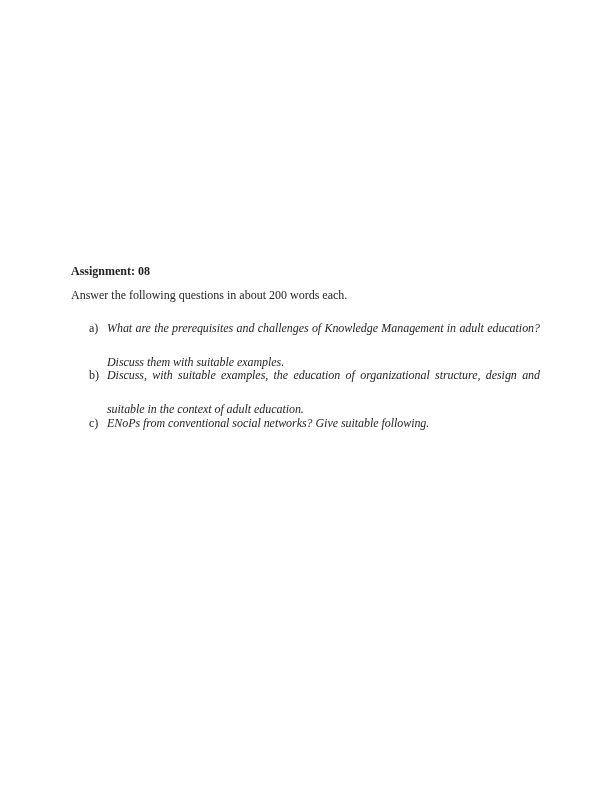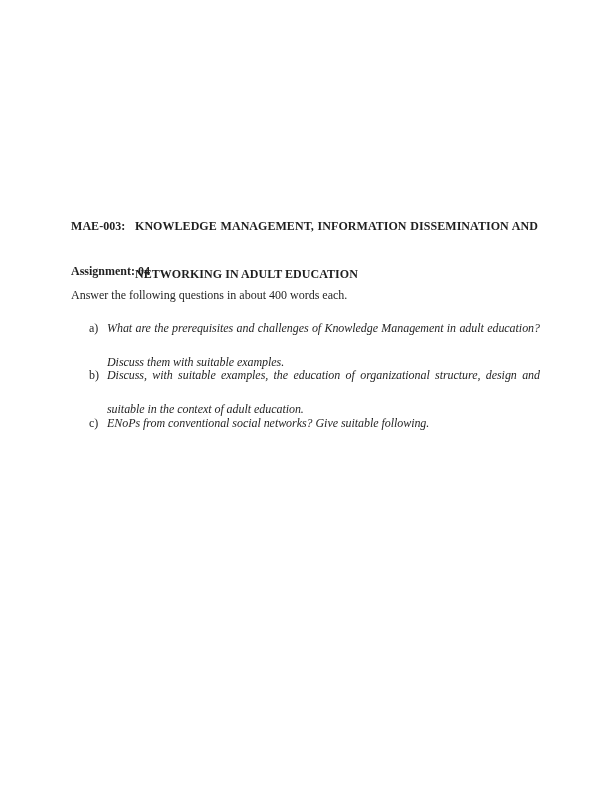--- a/index.html
+++ b/index.html
@@ -85,31 +85,24 @@
     width: 433px;
     flex: 0 0 433px;
     font-style: italic;
   }
 </style>
 </head>
 <body>
 
 <div class="page">
 
-  <div class="abs title-row">
-    <div class="title-code">MAE-003:</div>
-    <div class="title-lines">
-      <div class="just">KNOWLEDGE MANAGEMENT, INFORMATION DISSEMINATION AND</div>
-      <div>NETWORKING IN ADULT EDUCATION</div>
-    </div>
-  </div>
 
-  <div class="abs assignment-heading">Assignment: 04</div>
+  <div class="abs assignment-heading">Assignment: 08</div>
 
-  <div class="abs intro-line">Answer the following questions in about 400 words each.</div>
+  <div class="abs intro-line">Answer the following questions in about 200 words each.</div>
 
   <div class="abs question q1">
     <div class="q-marker">a)</div>
     <div class="q-lines">
       <div class="just">What are the prerequisites and challenges of Knowledge Management in adult education?</div>
       <div>Discuss them with suitable examples.</div>
     </div>
   </div>
 
   <div class="abs question q2">

